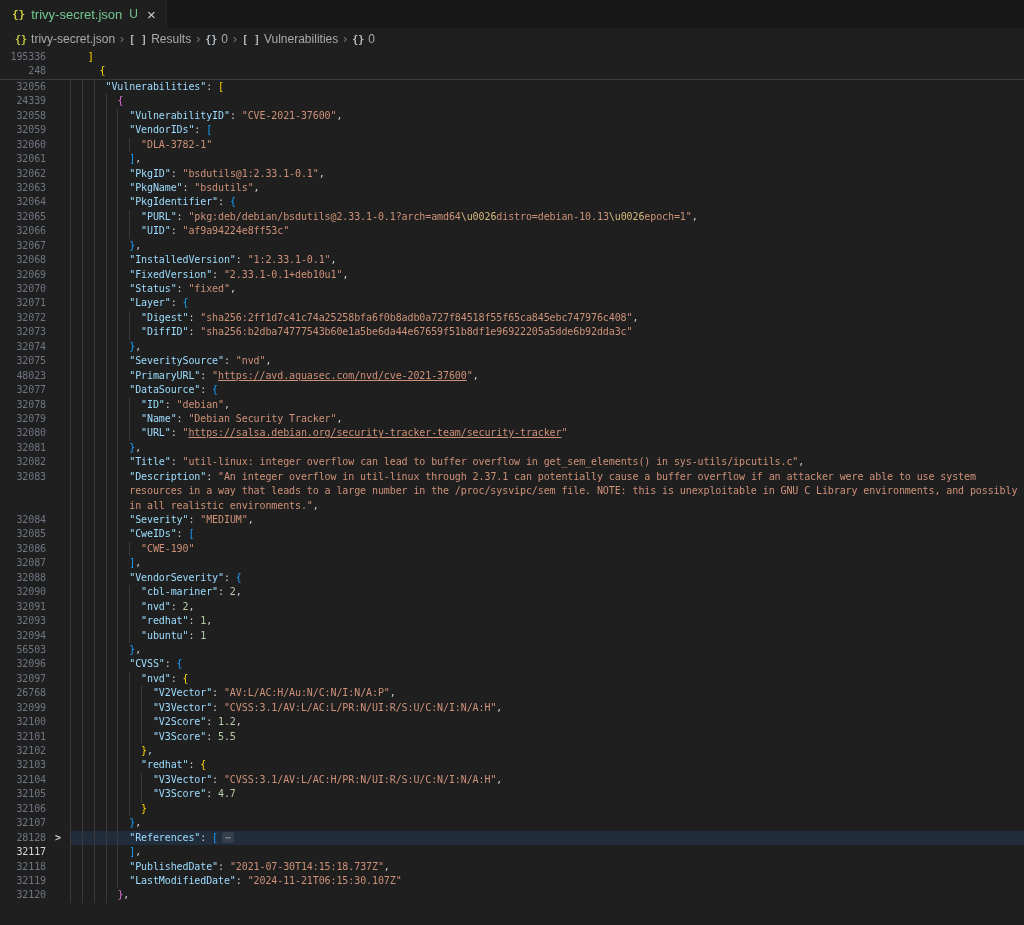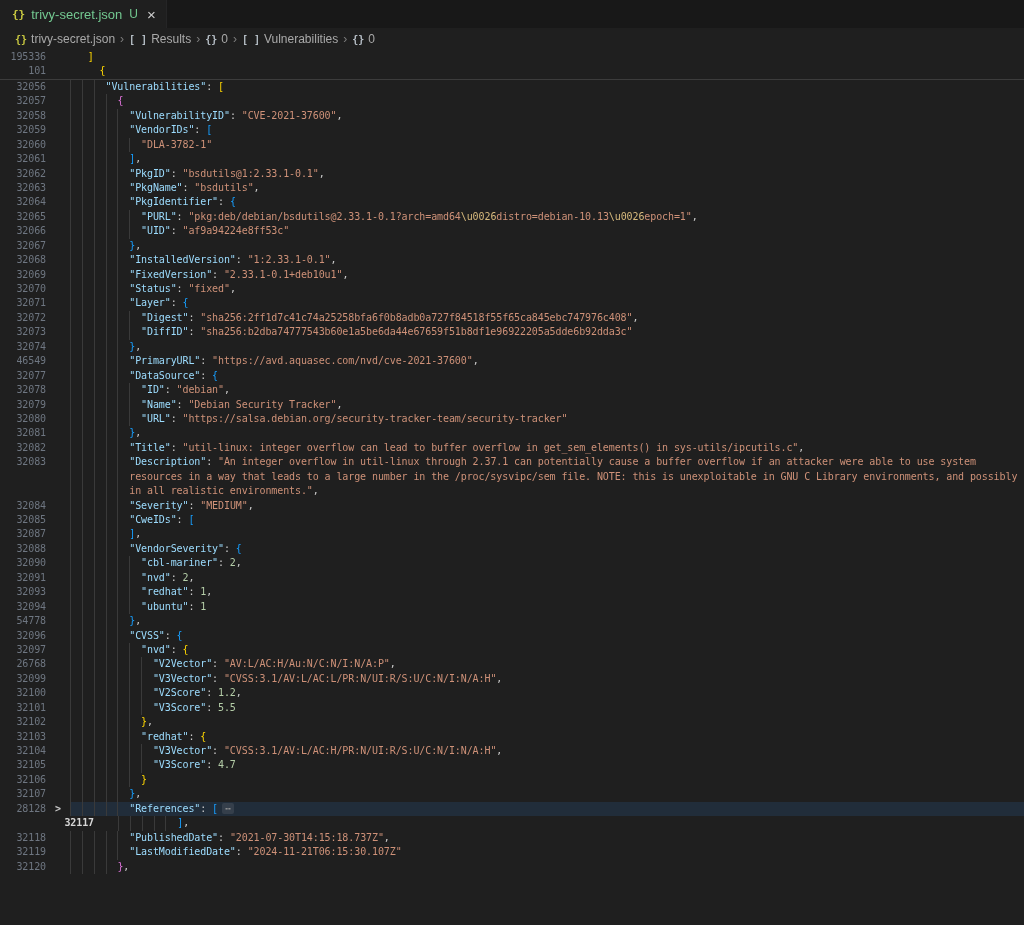--- a/index.html
+++ b/index.html
@@ -28,34 +28,34 @@
   .bc-ico.file{color:var(--jsonIcon,#cbcb41);}
   .bc-sep{color:#7d7d7d;margin:0 5px;font-size:12px;}
   
   .editor{background:var(--bg,#1f1f1f);}
   .sticky{border-bottom:1px solid var(--stickyline,#3c3c3c);}
   .row{
     display:flex;height:14.45px;line-height:14.45px;
     font-family:"DejaVu Sans Mono",monospace;font-size:10px;letter-spacing:-0.1px;
   }
   .gutter{width:46px;flex:none;text-align:right;color:var(--lineNum,#6e7681);}
-  .gutter.active{color:var(--lineNumActive,#d7d7d7);font-weight:bold;margin-left:48px;}
+  .gutter.active{color:var(--lineNumActive,#d7d7d7);font-weight:normal;}
   .foldcol{width:24px;flex:none;text-align:center;color:var(--chev,#c5c5c5);font-weight:bold;}
   .linewrap{flex:1;overflow:hidden;}
   .row.folded .linewrap{background:var(--foldbg,#212d3a);}
   .linetext{white-space:pre;display:inline-block;}
   .tk-k{color:var(--key,#9cdcfe);}
   .tk-p{color:var(--punct,#cccccc);}
   .tk-s{color:var(--str,#ce9178);}
   .tk-e{color:var(--esc,#d7ba7d);}
   .tk-n{color:var(--numv,#b5cea8);}
   .tk-b1{color:var(--b1,#ffd700);}
   .tk-b2{color:var(--b2,#da70d6);}
   .tk-b3{color:var(--b3,#179fff);}
-  .tk-u{color:var(--str,#ce9178);}
+  .tk-u{color:var(--str,#ce9178);text-decoration:underline;}
   .tk-el{color:#9a9a9a;background:rgba(255,255,255,.09);border-radius:2px;padding:0 3px;margin-left:4px;}
 </style>
 </head>
 <body>
 
 <div class="tabbar">
   <div class="tab">
     <span class="tab-ico">{}</span>
     <span class="tab-label">trivy-secret.json</span>
     <span class="tab-badge">U</span>
@@ -91,33 +91,33 @@
   </div>
 
 <div class="editor">
   <div class="sticky">
       <div class="row">
         <span class="gutter">195336</span>
         <span class="foldcol"></span>
         <span class="linewrap"><span class="linetext" style="">   <span class="tk-b1">]</span></span></span>
       </div>
       <div class="row">
-        <span class="gutter">101</span>
+        <span class="gutter">248</span>
         <span class="foldcol"></span>
         <span class="linewrap"><span class="linetext" style="">     <span class="tk-b1">{</span></span></span>
       </div>
     </div>
   <div class="lines">
       <div class="row">
         <span class="gutter">32056</span>
         <span class="foldcol"></span>
         <span class="linewrap"><span class="linetext" style="background-image:repeating-linear-gradient(to right,var(--guide) 0,var(--guide) 1px,transparent 1px,transparent 11.84px);background-size:35.519999999999996px 100%;background-repeat:no-repeat;">      <span class="tk-k">"Vulnerabilities"</span><span class="tk-p">: </span><span class="tk-b1">[</span></span></span>
       </div>
       <div class="row">
-        <span class="gutter">32057</span>
+        <span class="gutter">24339</span>
         <span class="foldcol"></span>
         <span class="linewrap"><span class="linetext" style="background-image:repeating-linear-gradient(to right,var(--guide) 0,var(--guide) 1px,transparent 1px,transparent 11.84px);background-size:47.36px 100%;background-repeat:no-repeat;">        <span class="tk-b2">{</span></span></span>
       </div>
       <div class="row">
         <span class="gutter">32058</span>
         <span class="foldcol"></span>
         <span class="linewrap"><span class="linetext" style="background-image:repeating-linear-gradient(to right,var(--guide) 0,var(--guide) 1px,transparent 1px,transparent 11.84px);background-size:59.2px 100%;background-repeat:no-repeat;">          <span class="tk-k">"VulnerabilityID"</span><span class="tk-p">: </span><span class="tk-s">"CVE-2021-37600"</span><span class="tk-p">,</span></span></span>
       </div>
       <div class="row">
         <span class="gutter">32059</span>
@@ -193,21 +193,26 @@
         <span class="gutter">32073</span>
         <span class="foldcol"></span>
         <span class="linewrap"><span class="linetext" style="background-image:repeating-linear-gradient(to right,var(--guide) 0,var(--guide) 1px,transparent 1px,transparent 11.84px);background-size:71.03999999999999px 100%;background-repeat:no-repeat;">            <span class="tk-k">"DiffID"</span><span class="tk-p">: </span><span class="tk-s">"sha256:b2dba74777543b60e1a5be6da44e67659f51b8df1e96922205a5dde6b92dda3c"</span></span></span>
       </div>
       <div class="row">
         <span class="gutter">32074</span>
         <span class="foldcol"></span>
         <span class="linewrap"><span class="linetext" style="background-image:repeating-linear-gradient(to right,var(--guide) 0,var(--guide) 1px,transparent 1px,transparent 11.84px);background-size:59.2px 100%;background-repeat:no-repeat;">          <span class="tk-b3">}</span><span class="tk-p">,</span></span></span>
       </div>
       <div class="row">
-        <span class="gutter">46549</span>
+        <span class="gutter">32075</span>
+        <span class="foldcol"></span>
+        <span class="linewrap"><span class="linetext" style="background-image:repeating-linear-gradient(to right,var(--guide) 0,var(--guide) 1px,transparent 1px,transparent 11.84px);background-size:59.2px 100%;background-repeat:no-repeat;">          <span class="tk-k">"SeveritySource"</span><span class="tk-p">: </span><span class="tk-s">"nvd"</span><span class="tk-p">,</span></span></span>
+      </div>
+      <div class="row">
+        <span class="gutter">48023</span>
         <span class="foldcol"></span>
         <span class="linewrap"><span class="linetext" style="background-image:repeating-linear-gradient(to right,var(--guide) 0,var(--guide) 1px,transparent 1px,transparent 11.84px);background-size:59.2px 100%;background-repeat:no-repeat;">          <span class="tk-k">"PrimaryURL"</span><span class="tk-p">: </span><span class="tk-s">"</span><span class="tk-u">https://avd.aquasec.com/nvd/cve-2021-37600</span><span class="tk-s">"</span><span class="tk-p">,</span></span></span>
       </div>
       <div class="row">
         <span class="gutter">32077</span>
         <span class="foldcol"></span>
         <span class="linewrap"><span class="linetext" style="background-image:repeating-linear-gradient(to right,var(--guide) 0,var(--guide) 1px,transparent 1px,transparent 11.84px);background-size:59.2px 100%;background-repeat:no-repeat;">          <span class="tk-k">"DataSource"</span><span class="tk-p">: </span><span class="tk-b3">{</span></span></span>
       </div>
       <div class="row">
         <span class="gutter">32078</span>
@@ -253,20 +258,25 @@
         <span class="gutter">32084</span>
         <span class="foldcol"></span>
         <span class="linewrap"><span class="linetext" style="background-image:repeating-linear-gradient(to right,var(--guide) 0,var(--guide) 1px,transparent 1px,transparent 11.84px);background-size:59.2px 100%;background-repeat:no-repeat;">          <span class="tk-k">"Severity"</span><span class="tk-p">: </span><span class="tk-s">"MEDIUM"</span><span class="tk-p">,</span></span></span>
       </div>
       <div class="row">
         <span class="gutter">32085</span>
         <span class="foldcol"></span>
         <span class="linewrap"><span class="linetext" style="background-image:repeating-linear-gradient(to right,var(--guide) 0,var(--guide) 1px,transparent 1px,transparent 11.84px);background-size:59.2px 100%;background-repeat:no-repeat;">          <span class="tk-k">"CweIDs"</span><span class="tk-p">: </span><span class="tk-b3">[</span></span></span>
       </div>
       <div class="row">
+        <span class="gutter">32086</span>
+        <span class="foldcol"></span>
+        <span class="linewrap"><span class="linetext" style="background-image:repeating-linear-gradient(to right,var(--guide) 0,var(--guide) 1px,transparent 1px,transparent 11.84px);background-size:71.03999999999999px 100%;background-repeat:no-repeat;">            <span class="tk-s">"CWE-190"</span></span></span>
+      </div>
+      <div class="row">
         <span class="gutter">32087</span>
         <span class="foldcol"></span>
         <span class="linewrap"><span class="linetext" style="background-image:repeating-linear-gradient(to right,var(--guide) 0,var(--guide) 1px,transparent 1px,transparent 11.84px);background-size:59.2px 100%;background-repeat:no-repeat;">          <span class="tk-b3">]</span><span class="tk-p">,</span></span></span>
       </div>
       <div class="row">
         <span class="gutter">32088</span>
         <span class="foldcol"></span>
         <span class="linewrap"><span class="linetext" style="background-image:repeating-linear-gradient(to right,var(--guide) 0,var(--guide) 1px,transparent 1px,transparent 11.84px);background-size:59.2px 100%;background-repeat:no-repeat;">          <span class="tk-k">"VendorSeverity"</span><span class="tk-p">: </span><span class="tk-b3">{</span></span></span>
       </div>
       <div class="row">
@@ -283,21 +293,21 @@
         <span class="gutter">32093</span>
         <span class="foldcol"></span>
         <span class="linewrap"><span class="linetext" style="background-image:repeating-linear-gradient(to right,var(--guide) 0,var(--guide) 1px,transparent 1px,transparent 11.84px);background-size:71.03999999999999px 100%;background-repeat:no-repeat;">            <span class="tk-k">"redhat"</span><span class="tk-p">: </span><span class="tk-n">1</span><span class="tk-p">,</span></span></span>
       </div>
       <div class="row">
         <span class="gutter">32094</span>
         <span class="foldcol"></span>
         <span class="linewrap"><span class="linetext" style="background-image:repeating-linear-gradient(to right,var(--guide) 0,var(--guide) 1px,transparent 1px,transparent 11.84px);background-size:71.03999999999999px 100%;background-repeat:no-repeat;">            <span class="tk-k">"ubuntu"</span><span class="tk-p">: </span><span class="tk-n">1</span></span></span>
       </div>
       <div class="row">
-        <span class="gutter">54778</span>
+        <span class="gutter">56503</span>
         <span class="foldcol"></span>
         <span class="linewrap"><span class="linetext" style="background-image:repeating-linear-gradient(to right,var(--guide) 0,var(--guide) 1px,transparent 1px,transparent 11.84px);background-size:59.2px 100%;background-repeat:no-repeat;">          <span class="tk-b3">}</span><span class="tk-p">,</span></span></span>
       </div>
       <div class="row">
         <span class="gutter">32096</span>
         <span class="foldcol"></span>
         <span class="linewrap"><span class="linetext" style="background-image:repeating-linear-gradient(to right,var(--guide) 0,var(--guide) 1px,transparent 1px,transparent 11.84px);background-size:59.2px 100%;background-repeat:no-repeat;">          <span class="tk-k">"CVSS"</span><span class="tk-p">: </span><span class="tk-b3">{</span></span></span>
       </div>
       <div class="row">
         <span class="gutter">32097</span>

